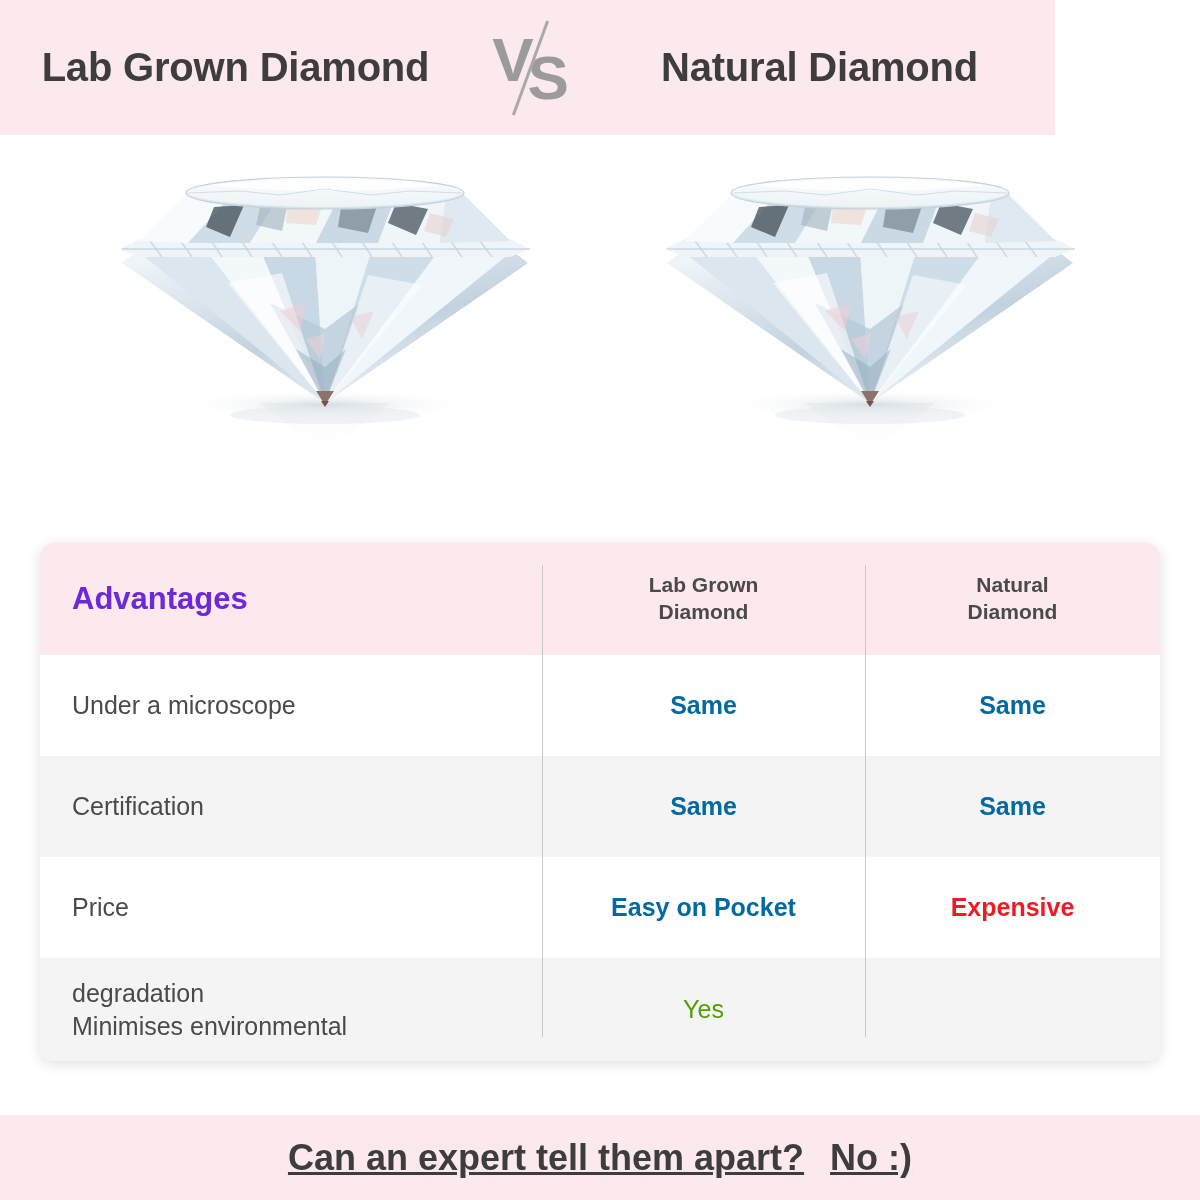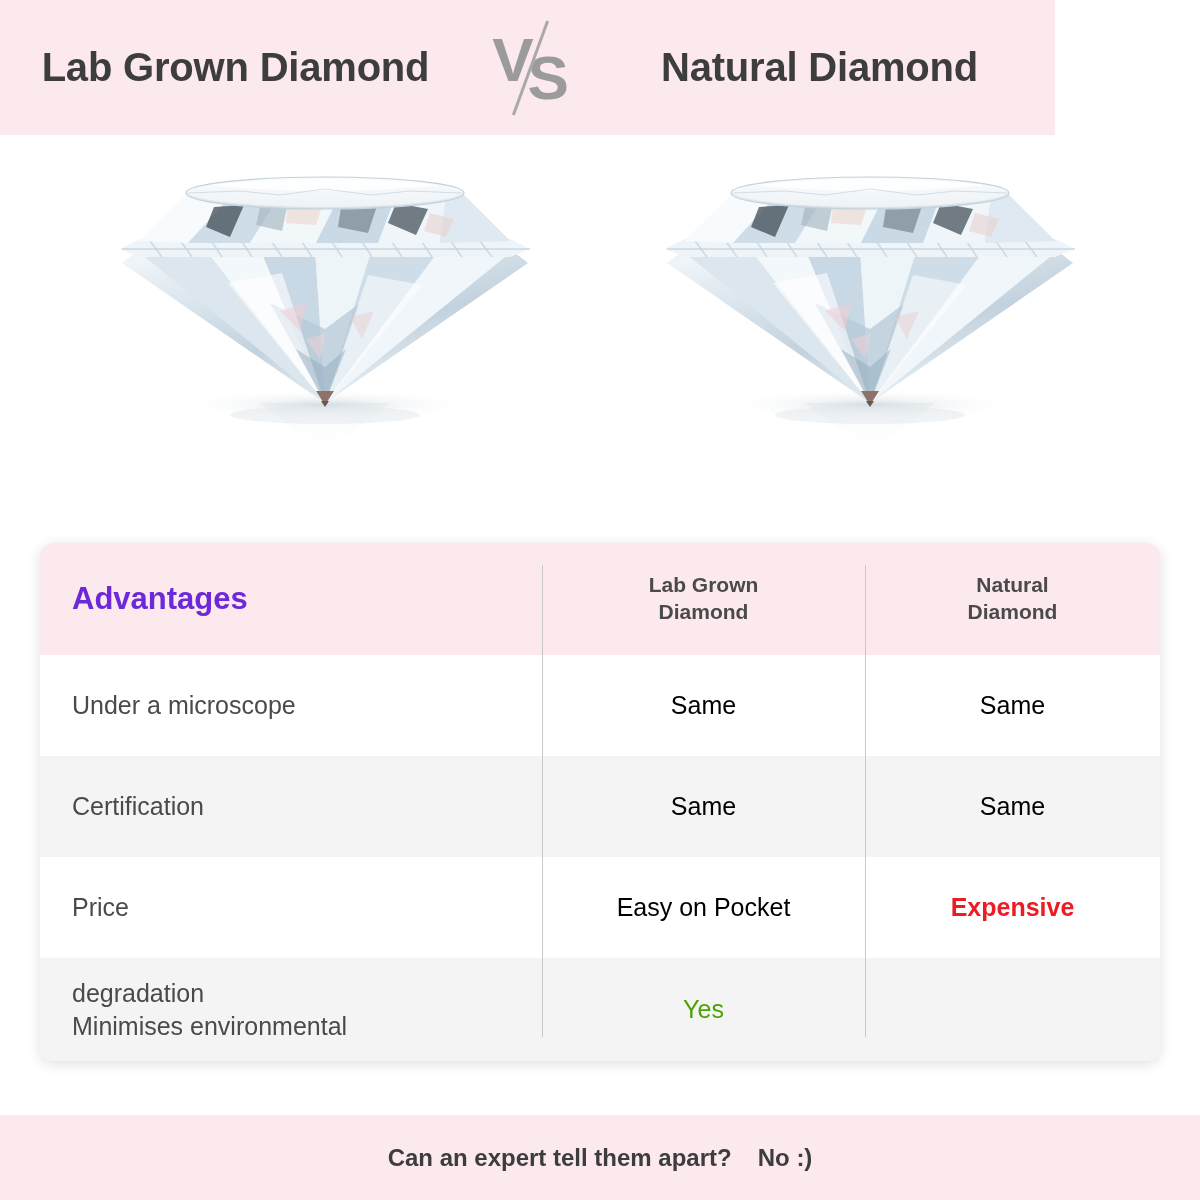--- a/index.html
+++ b/index.html
@@ -71,21 +71,21 @@
   .c-label{ width:502px; padding-left:32px; }
   .c-lab{ width:323px; text-align:center; }
   .c-nat{ width:295px; text-align:center; }
 
   .adv-title{ font-size:31px; font-weight:bold; color:#6d28d9; }
   .colhead{
     font-size:21px; font-weight:bold; color:#4a4a4a; line-height:1.28;
   }
   .feature{ font-size:25px; color:#4a4a4a; line-height:1.3; }
   .val{ font-size:25px; }
-  .val.green{ color:#000000; font-weight:normal; }
+  .val.green{ color:#0369a1; font-weight:bold; }
   .val.green-plain{ color:#52a007; font-weight:normal;text-align:center; }
   .val.red{ color:#ed1c24; font-weight:bold; }
 
   .r1{ height:101px; }
   .r2{ height:101px; }
   .r3{ height:101px; }
   .r4{ height:103px; }
 
   
   .vdiv{
@@ -94,21 +94,21 @@
   }
   .vdiv.a{ left:502px; }
   .vdiv.b{ left:825px; }
 
   
   .footer-band{
     position:absolute; left:0; top:1115px; width:1200px; height:85px;
     background:#fce9ed; display:flex; align-items:center; justify-content:center;
   }
   .footer-text{
-    font-size:24px; font-weight:bold; color:#3d3d3d; white-space:nowrap;
+    font-size:36px; font-weight:bold; color:#3d3d3d; white-space:nowrap;text-decoration:underline;
   }
   .footer-ans{ margin-left:26px; }
 </style>
 </head>
 <body>
 
 <div class="header-band">
   <div class="header-inner">
     <div class="hdr-left">
       <span class="hdr-title">Lab Grown Diamond</span>

